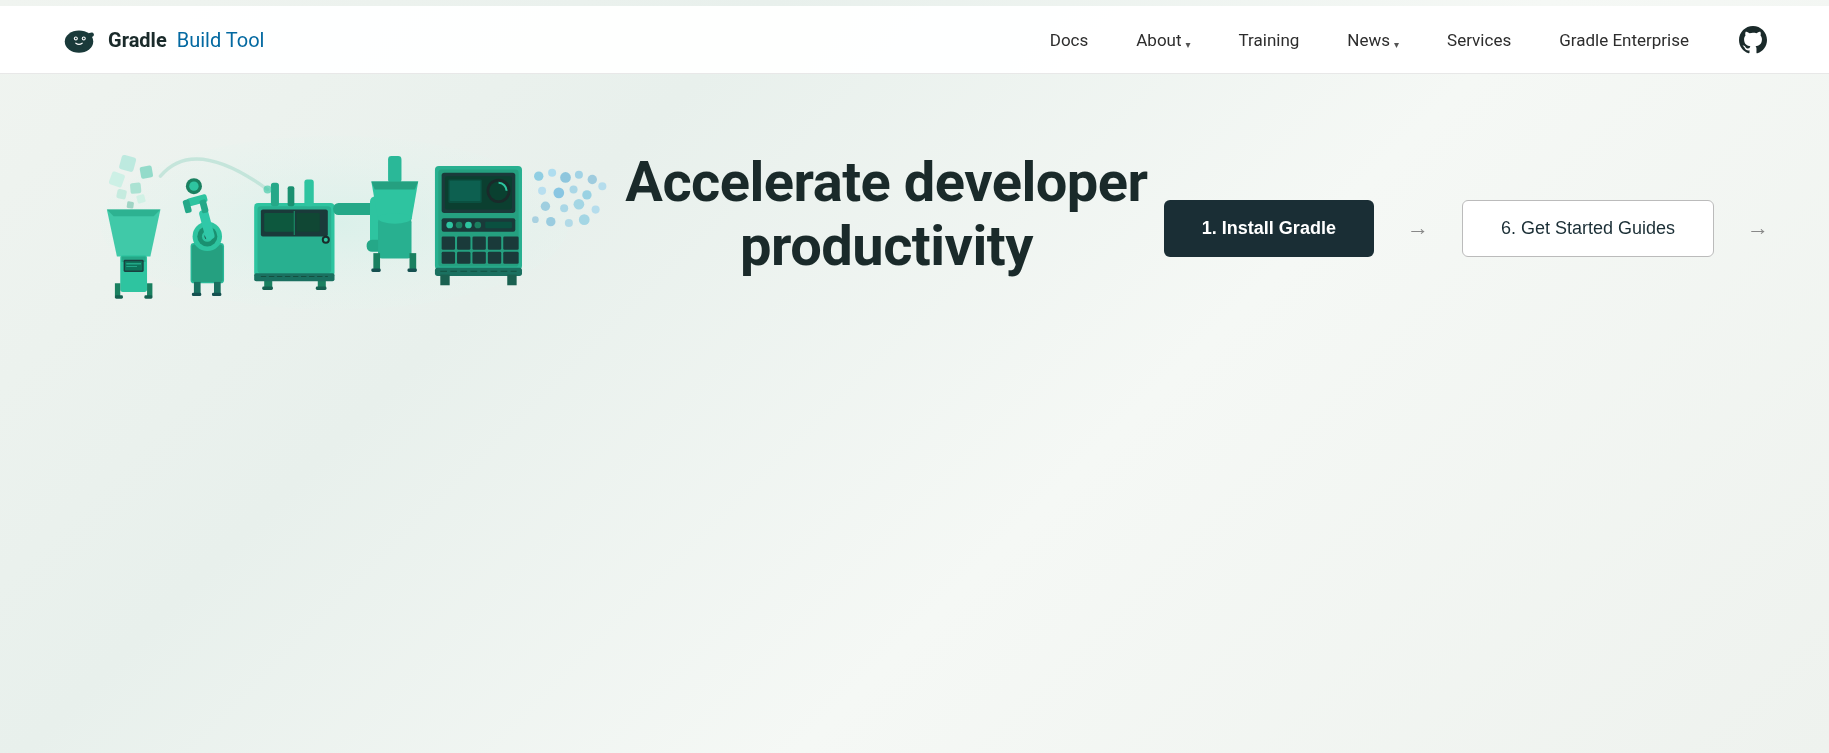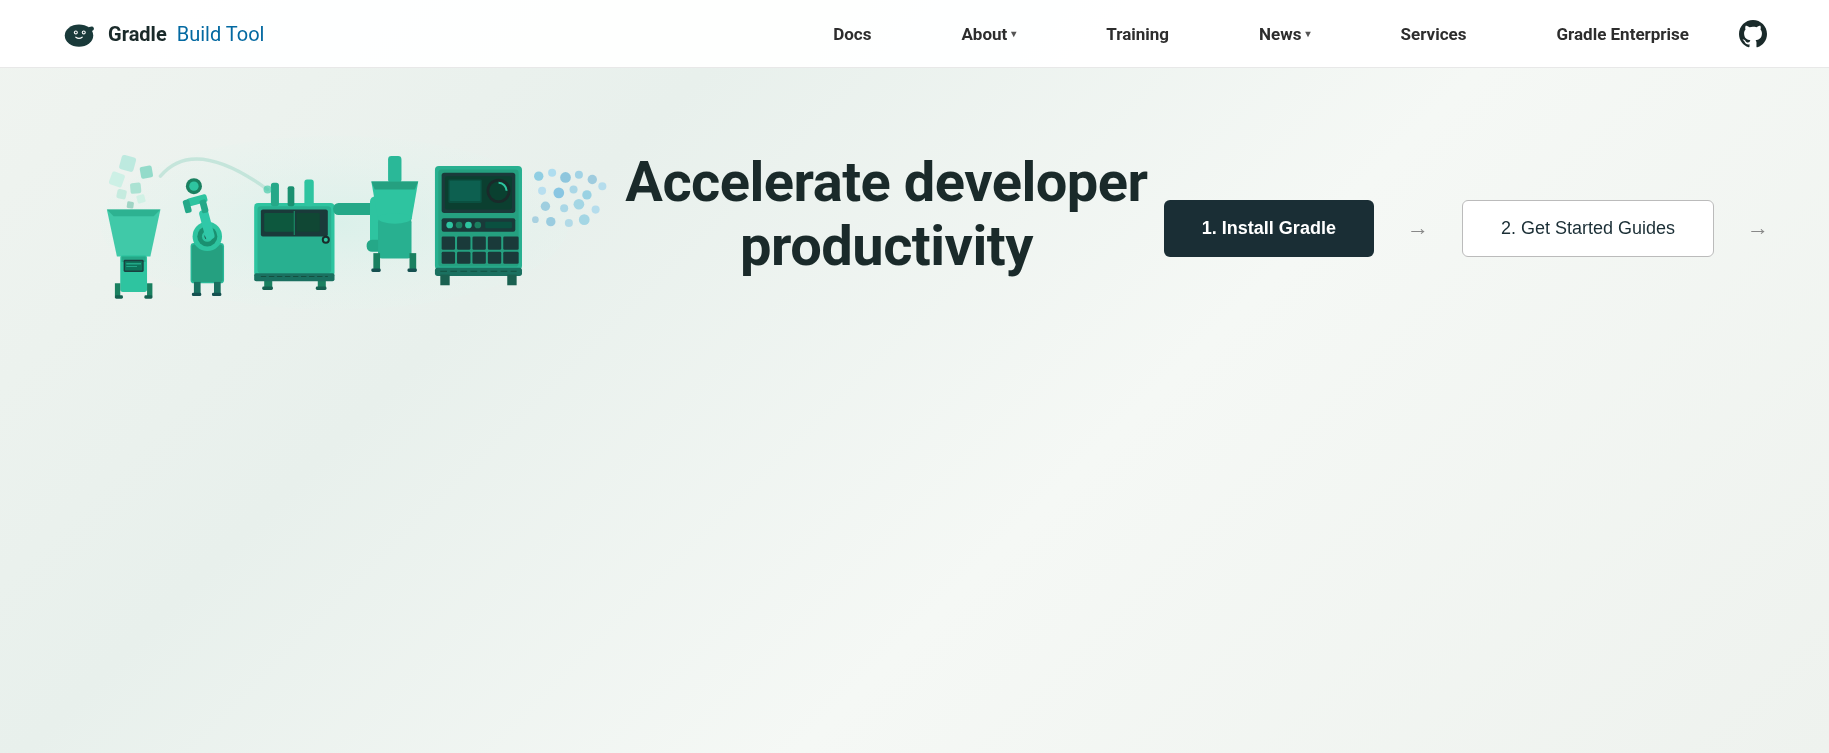--- a/index.html
+++ b/index.html
@@ -19,21 +19,21 @@
     
     nav {
       display: flex;
       align-items: center;
       justify-content: space-between;
       padding: 0 60px;
       height: 68px;
       background: rgba(255,255,255,0.95);
       border-bottom: 1px solid #e8e8e8;
       position: sticky;
-      top: 0;
+      top: 6px;
       z-index: 100;
     }
 
     .nav-logo {
       display: flex;
       align-items: center;
       gap: 10px;
       text-decoration: none;
       color: #1a2a2a;
       font-size: 20px;
@@ -58,26 +58,25 @@
     .nav-links {
       display: flex;
       align-items: center;
       gap: 48px;
     }
 
     .nav-link {
       text-decoration: none;
       color: #2d2d2d;
       font-size: 17px;
-      font-weight: 700;
-      display: flex;
-      align-items: center;
+      font-weight: 400;
+      display: flex;
+      align-items: flex-end;
       gap: 4px;
       cursor: pointer;
-      margin-left: 42px;
     }
 
     .chevron {
       font-size: 10px;
       color: #555;
     }
 
     .nav-github {
       width: 32px;
       height: 32px;
@@ -400,17 +399,17 @@
 
   <h1 class="hero-title">Accelerate developer productivity</h1>
 
   <p class="hero-subtitle">
     <br>
   </p>
 
   <div class="cta-row">
     <button class="cta-btn-primary">1. Install Gradle</button>
     <span class="cta-arrow">→</span>
-    <button class="cta-btn-secondary">2. Get Started Guides</button>
+    <button class="cta-btn-secondary">6. Get Started Guides</button>
     <span class="cta-arrow">→</span>
   </div>
 
 </section>
 
 </body></html>

